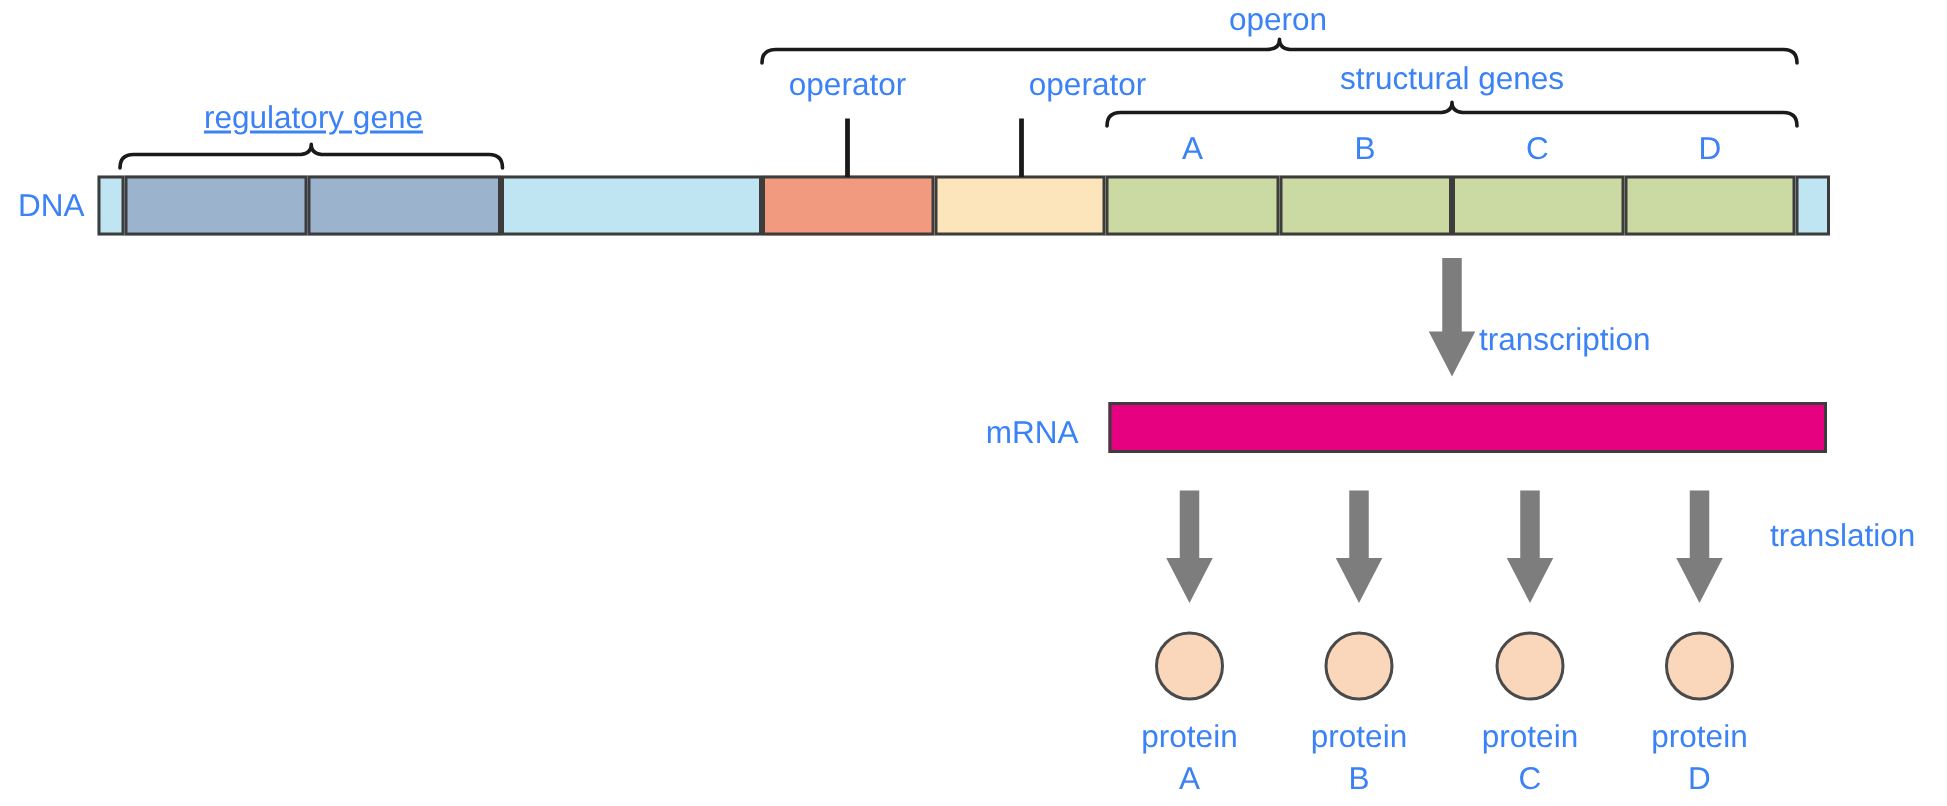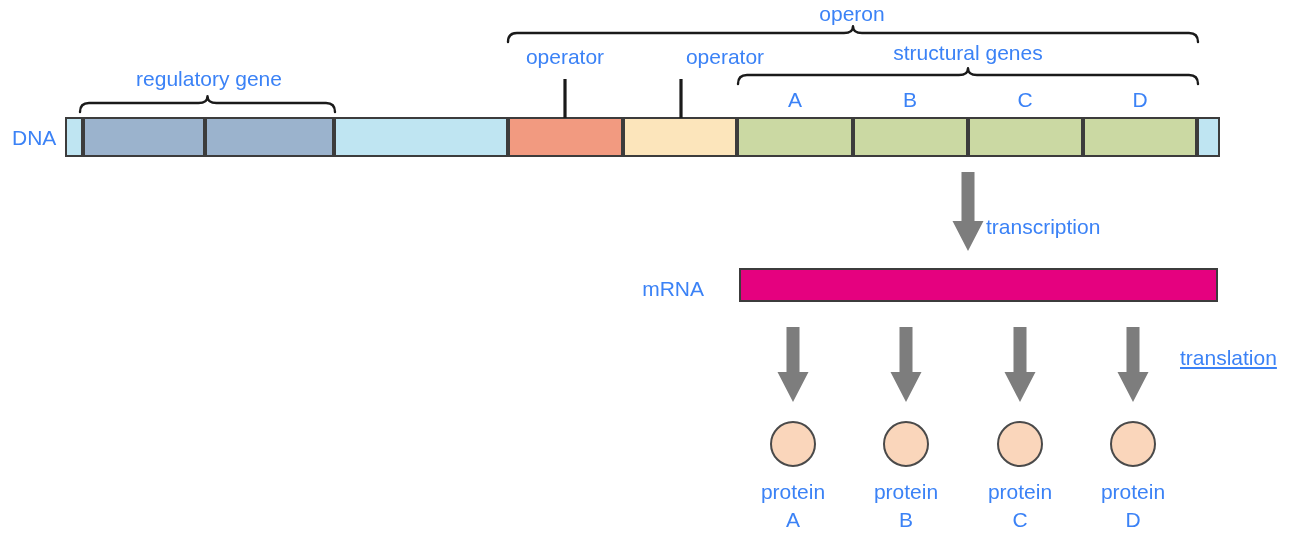--- a/index.html
+++ b/index.html
@@ -88,33 +88,33 @@
       <path d="M 738 84 Q 738 75 747 75 L 959 75 Q 968 75 968 68.25 Q 968 75 977 75 L 1189 75 Q 1198 75 1198 84" fill="none" stroke="#1a1a1a" stroke-width="2.4" stroke-linecap="round" stroke-linejoin="round"></path>
       <line x1="565" y1="79" x2="565" y2="118" stroke="#1a1a1a" stroke-width="3.2"></line>
       <line x1="681" y1="79" x2="681" y2="118" stroke="#1a1a1a" stroke-width="3.2"></line>
       <path d="M 961.5 172 L 974.5 172 L 974.5 221 L 983.5 221 L 968 251 L 952.5 221 L 961.5 221 Z" fill="#7d7d7d"></path>
       <path d="M 786.5 327 L 799.5 327 L 799.5 372 L 808.5 372 L 793 402 L 777.5 372 L 786.5 372 Z" fill="#7d7d7d"></path>
       <path d="M 899.5 327 L 912.5 327 L 912.5 372 L 921.5 372 L 906 402 L 890.5 372 L 899.5 372 Z" fill="#7d7d7d"></path>
       <path d="M 1013.5 327 L 1026.5 327 L 1026.5 372 L 1035.5 372 L 1020 402 L 1004.5 372 L 1013.5 372 Z" fill="#7d7d7d"></path>
       <path d="M 1126.5 327 L 1139.5 327 L 1139.5 372 L 1148.5 372 L 1133 402 L 1117.5 372 L 1126.5 372 Z" fill="#7d7d7d"></path>
     </svg>
 
-  <div class="lbl center" id="regulatory-gene-label" style="left: 209px; top: 68px;">regulatory gene</div>
+  <div class="lbl center" id="regulatory-gene-label" style="left: 209px; top: 68px; text-decoration: underline;">regulatory gene</div>
   <div class="lbl center" id="operon-label" style="left: 852px; top: 3px;">operon</div>
   <div class="lbl center" id="structural-genes-label" style="left: 968px; top: 42px;">structural genes</div>
 
   <div class="lbl center" id="promoter-label" style="left: 565px; top: 46px;">operator</div>
   <div class="lbl center" id="operator-label" style="left: 681px; top: 46px; margin-left: 44px;">operator</div>
 
   <div class="lbl" id="transcription-label" style="left: 986px; top: 196px; margin-top: 20px;">transcription</div>
 
-  <div class="lbl" id="mrna-row-label" style="transform: translateX(-100%); left: 704px; top: 278px;">mRNA</div>
+  <div class="lbl" id="mrna-row-label" style="transform: translateX(-100%); left: 719px; top: 278px;">mRNA</div>
   <div class="seg" id="mrna-bar" style="left: 739px; top: 268px; width: 479px; height: 34px; background: rgb(229, 1, 127); border-color: rgb(60, 60, 60);"></div>
 
-  <div class="lbl" id="translation-label" style="left: 1180px; top: 347px; text-decoration: underline;">translation</div>
+  <div class="lbl" id="translation-label" style="left: 1180px; top: 347px;">translation</div>
 
   <div id="proteins" style="position: absolute;">
       <div class="circle" style="left: 793px; top: 421px; background: rgb(250, 214, 187);"></div>
       <div class="lbl center" style="left: 793px; top: 481px;">protein</div>
       <div class="lbl center" style="left: 793px; top: 509px;">A</div>
       <div class="circle" style="left: 906px; top: 421px; background: rgb(250, 214, 187);"></div>
       <div class="lbl center" style="left: 906px; top: 481px;">protein</div>
       <div class="lbl center" style="left: 906px; top: 509px;">B</div>
       <div class="circle" style="left: 1020px; top: 421px; background: rgb(250, 214, 187);"></div>
       <div class="lbl center" style="left: 1020px; top: 481px;">protein</div>

